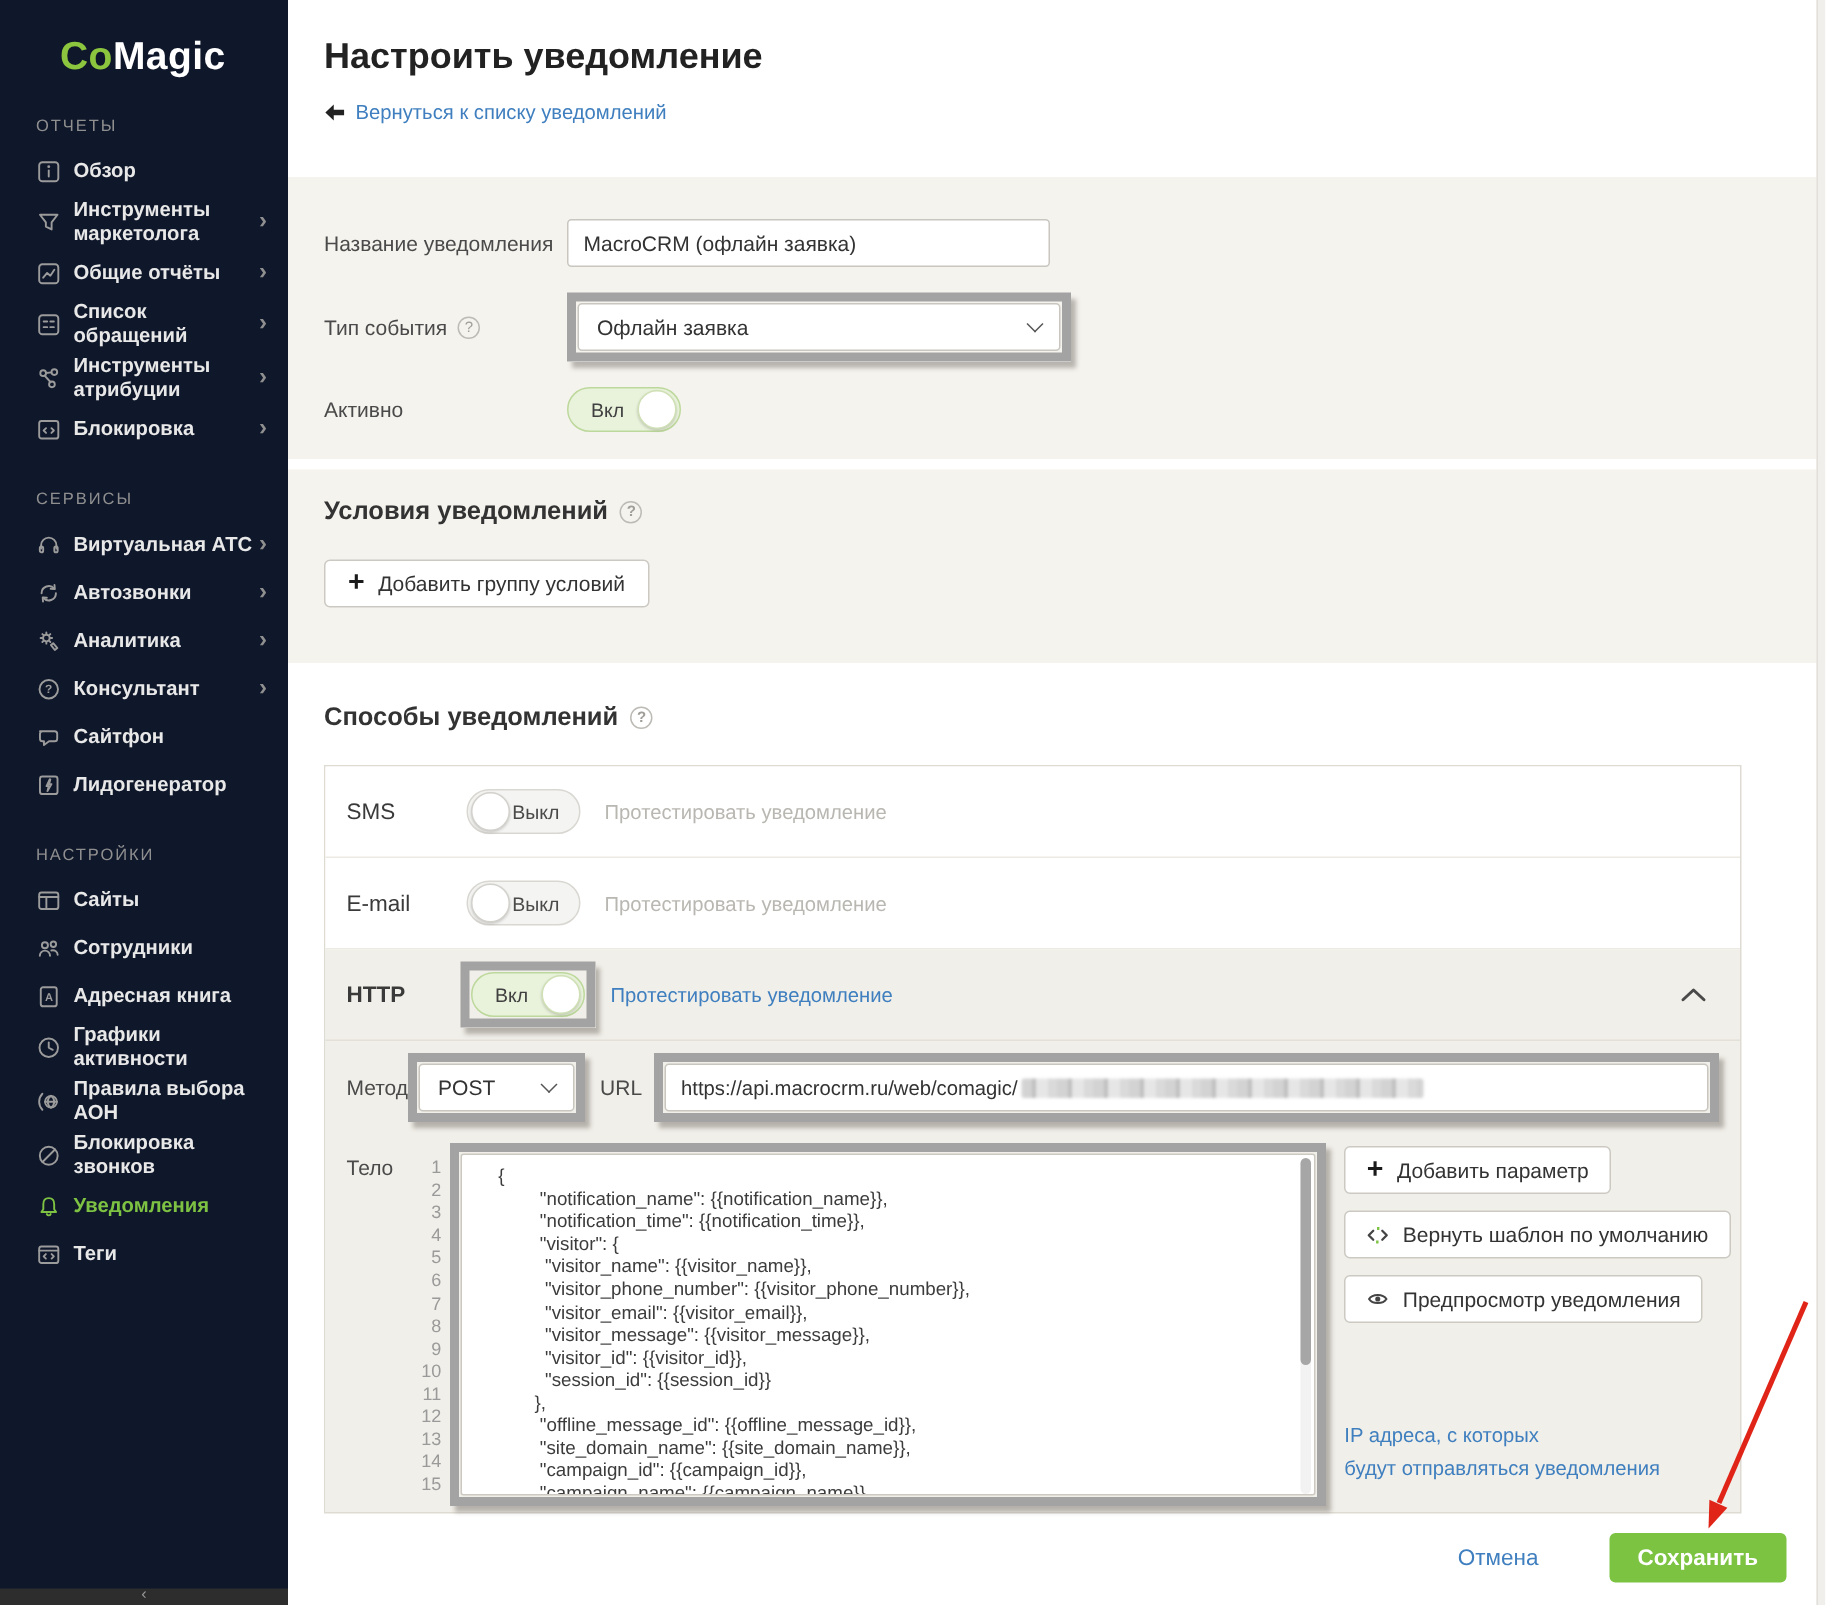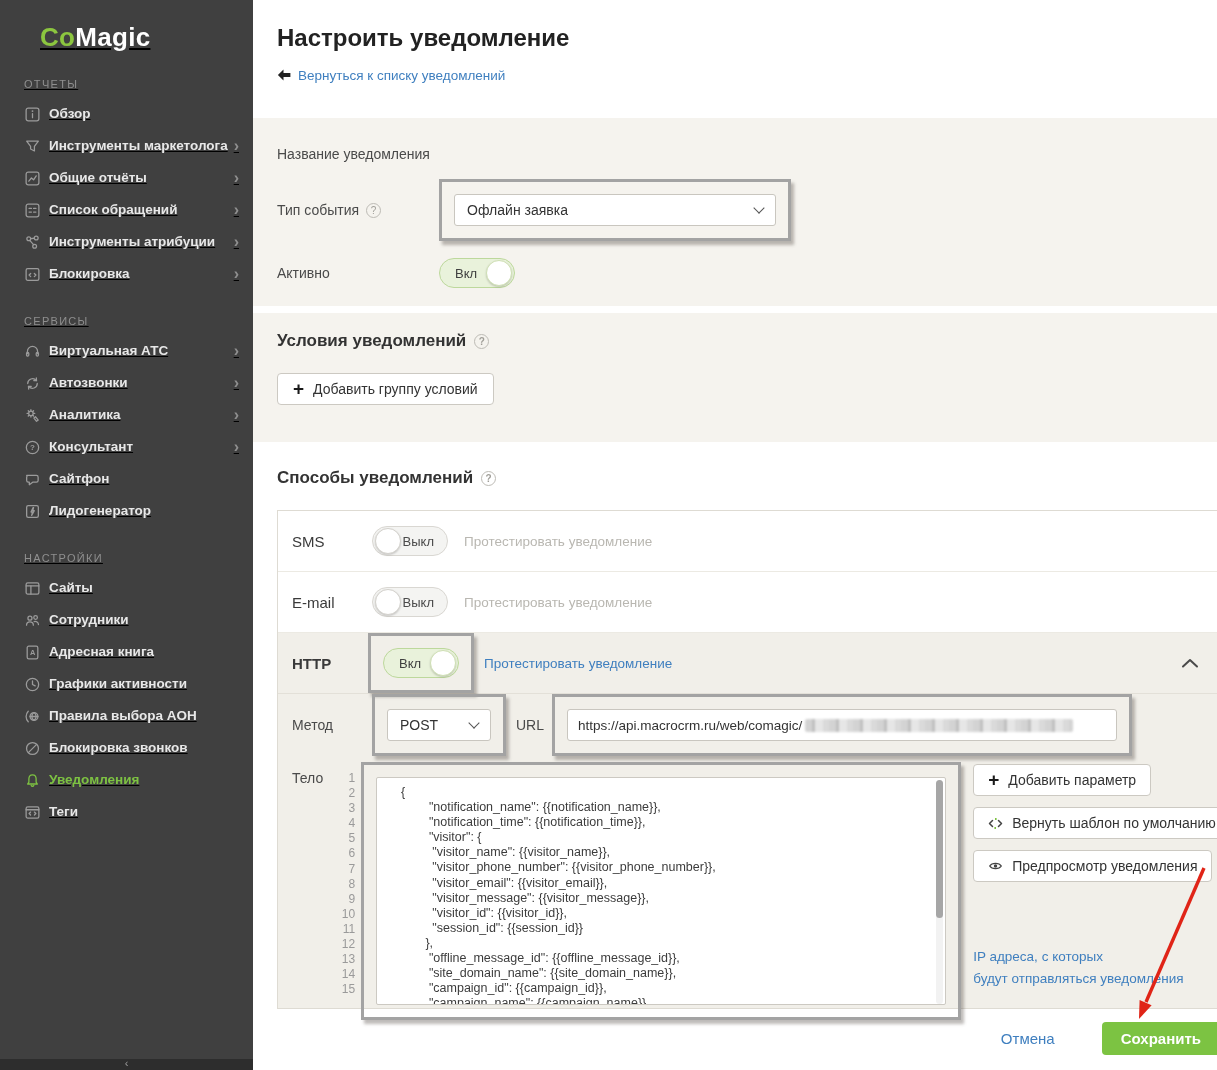--- a/index.html
+++ b/index.html
@@ -2,21 +2,21 @@
 <html><head>
 <meta charset="utf-8">
 <style>
   * { box-sizing: border-box; margin: 0; padding: 0; }
   html,body { width:1217px; height:1070px; }
   body { font-family:"Liberation Sans","DejaVu Sans",sans-serif; background:#fff; overflow:hidden; }
 
   .app { position:relative; display:flex; width:1217px; height:1070px; background:#fff; overflow:hidden; }
 
   
-  .sidebar { width:253px; flex-shrink:0; background:#404040; position:relative; overflow:hidden;text-decoration:underline; }
+  .sidebar { width:192px; flex-shrink:0; background:#0f172a; position:relative; overflow:hidden; }
   .logo { margin:22px 0 0 40px; font-size:26px; font-weight:bold; letter-spacing:.3px; }
   .logo .c1 { color:#8cc63f; }
   .logo .c2 { color:#ffffff; }
   .side-nav { margin-top:2px; }
   .side-title { margin:25px 24px 8px 24px; font-size:11px; letter-spacing:1.3px; color:#8f8f8f; }
   .side-item { display:flex; align-items:center; min-height:32px; padding:2px 14px 2px 24px; cursor:pointer; color:#e8e8e8; font-size:13.5px; font-weight:bold; line-height:16px; }
   .side-icon { width:17px; height:17px; margin-right:8px; flex-shrink:0; display:flex; align-items:center; }
   .side-label { flex:1; padding-right:4px; }
   .side-chev { color:#8f8f8f; font-size:16px; line-height:12px; }
   .side-item.active { color:#7dc242; }
@@ -61,28 +61,28 @@
 
   
   .toggle { position:relative; width:76px; height:30px; border-radius:15px; font-size:13px; display:flex; align-items:center; cursor:pointer; flex-shrink:0; }
   .toggle .knob { position:absolute; top:1px; width:26px; height:26px; border-radius:50%; background:#fff; box-shadow:0 1px 2px rgba(0,0,0,.18); }
   .toggle.on { background:#e9f2db; border:1px solid #bdd89c; padding-left:15px; color:#404040; }
   .toggle.on .knob { right:2px; border:1px solid #cfe0b4; }
   .toggle.off { background:#f4f4f2; border:1px solid #d9d7d2; justify-content:flex-end; padding-right:13px; color:#4a4a4a; }
   .toggle.off .knob { left:2px; border:1px solid #d3d1cc; }
 
   
-  .red-box { border:3px solid #a3a3a3; padding:12px; display:inline-flex; align-items:center; box-shadow:3px 4px 3px rgba(70,60,55,.35); background:transparent; }
+  .red-box { border:6px solid #a3a3a3; padding:1px; display:inline-flex; align-items:center; box-shadow:3px 4px 3px rgba(70,60,55,.35); background:transparent; }
 
   
   .http-expanded { background:#f1efe9; }
   .http-method-row { display:flex; align-items:center; height:62px; padding:0 14px 0 2px; }
   .http-method-row .row-label { width:92px; padding-left:12px; font-size:14px; color:#4a4a4a; }
   .url-label { margin:0 8px 0 10px; font-size:14px; color:#4a4a4a; }
-  .url-input { display:flex; align-items:center; width:550px; height:32px; border:1px solid #c9c6bf; border-radius:3px; background:#fff; padding:0 10px; font-size:13.5px; color:#333; overflow:hidden; white-space:nowrap; }
+  .url-input { display:flex; align-items:center; width:696px; height:32px; border:1px solid #c9c6bf; border-radius:3px; background:#fff; padding:0 10px; font-size:13.5px; color:#333; overflow:hidden; white-space:nowrap; }
   .blur-chunk { display:inline-block; height:13px; width:268px; margin-left:3px; border-radius:2px; background:repeating-linear-gradient(90deg,#cfcfcf 0 7px,#b9b9b9 7px 10px,#e4e4e4 10px 18px,#d6d6d6 18px 24px); filter:blur(1.1px); opacity:.9; flex-shrink:0; }
 
   .http-body-row { display:flex; align-items:flex-start; padding:6px 14px 0 2px; height:252px; }
   .body-label { width:60px; padding-left:12px; padding-top:8px; font-size:14px; color:#4a4a4a; }
   .line-numbers { width:32px; text-align:right; padding-top:9px; font-size:12px; line-height:15.1px; color:#9a9a9a; flex-shrink:0; }
   .body-box { margin-left:6px; }
   .body-editor { position:relative; width:570px; height:228px; background:#fff; border:1px solid #ccc9c2; border-radius:2px; overflow:hidden; }
   .code-lines { padding:7px 18px 0 10px; font-size:12.5px; line-height:15.1px; color:#3c3c3c; }
   .code-lines div { white-space:pre; }
   .editor-scrollbar { position:absolute; top:2px; right:2px; width:7px; height:224px; border-radius:4px; background:#f2f2f2; }
@@ -329,20 +329,21 @@
         <svg width="14" height="12" viewBox="0 0 14 12">
             <path d="M6.5 0.6 L0.9 6 L6.5 11.4 L6.5 7.9 H13.4 V4.1 H6.5 Z" fill="#222"></path>
           </svg>
         <span>Вернуться к списку уведомлений</span>
       </span>
     </div>
 
     <div class="beige" id="form-section">
       <div class="form-row">
         <div class="form-label">Название уведомления</div>
+        <input class="text-input" value="MacroCRM (офлайн заявка)" style="">
       </div>
       <div class="form-row">
         <div class="form-label">
           <span>Тип события</span>
           <span class="q-icon">?</span>
         </div>
         <span class="red-box">
           <span class="select w-event">
             <span>Офлайн заявка</span>
             <span class="chev-down"></span>

